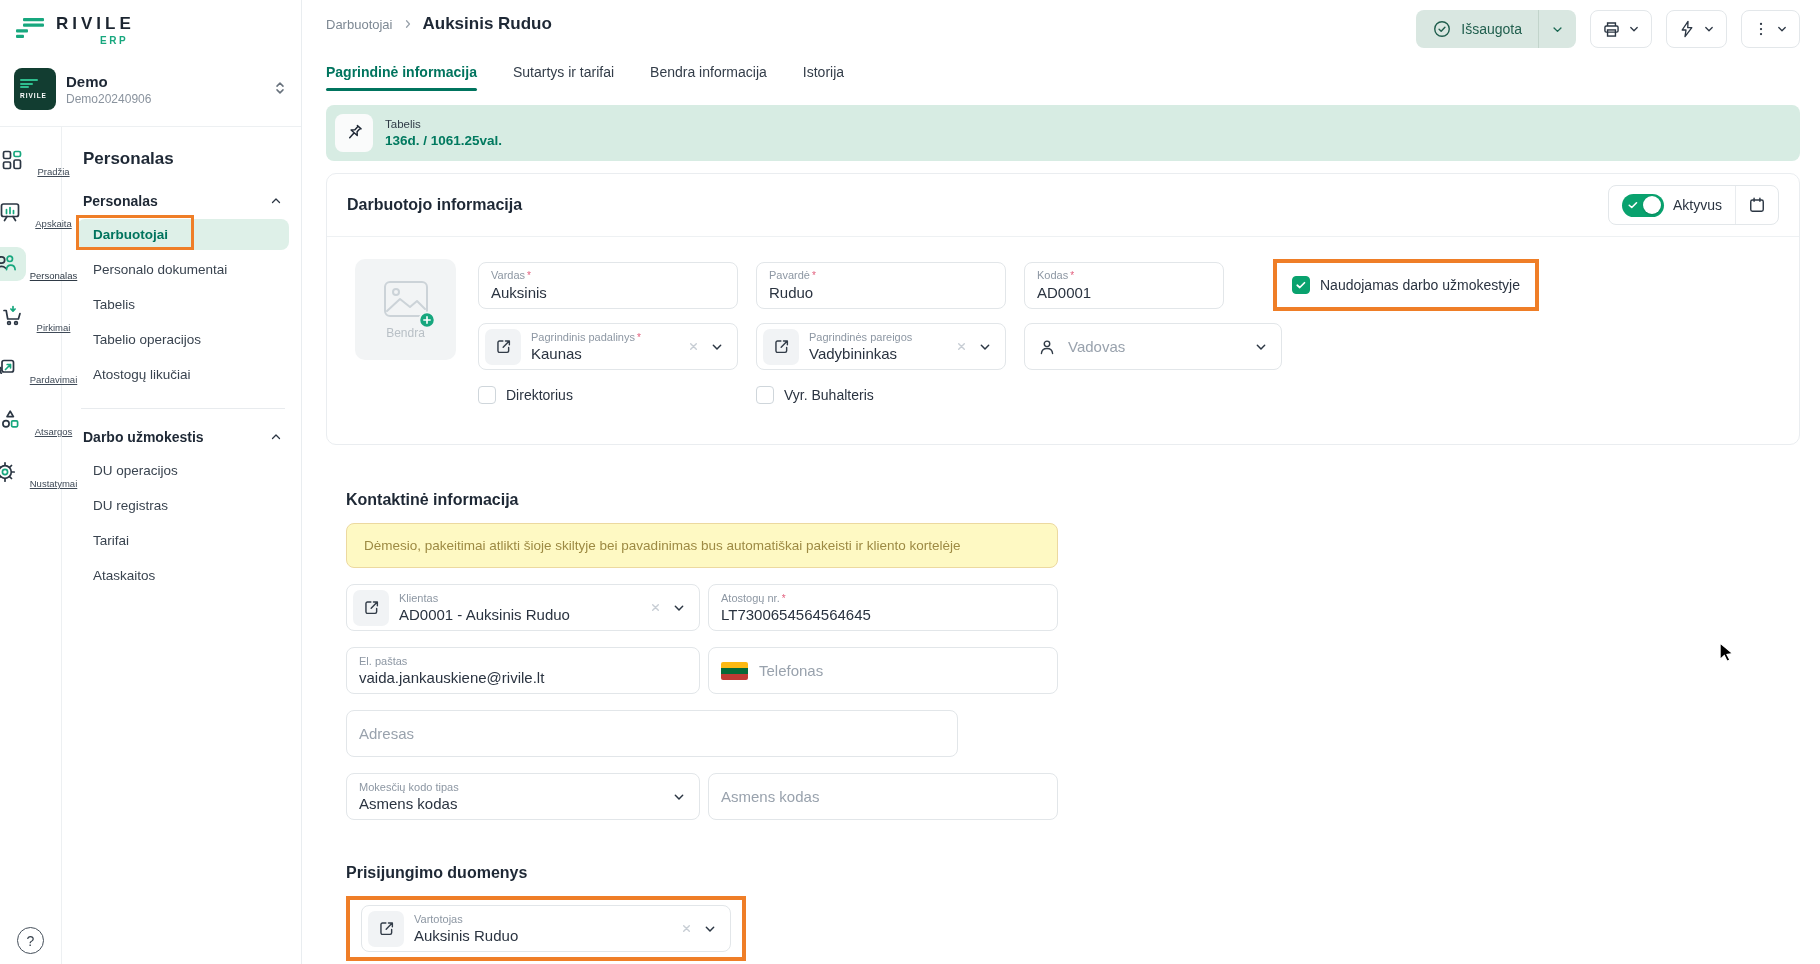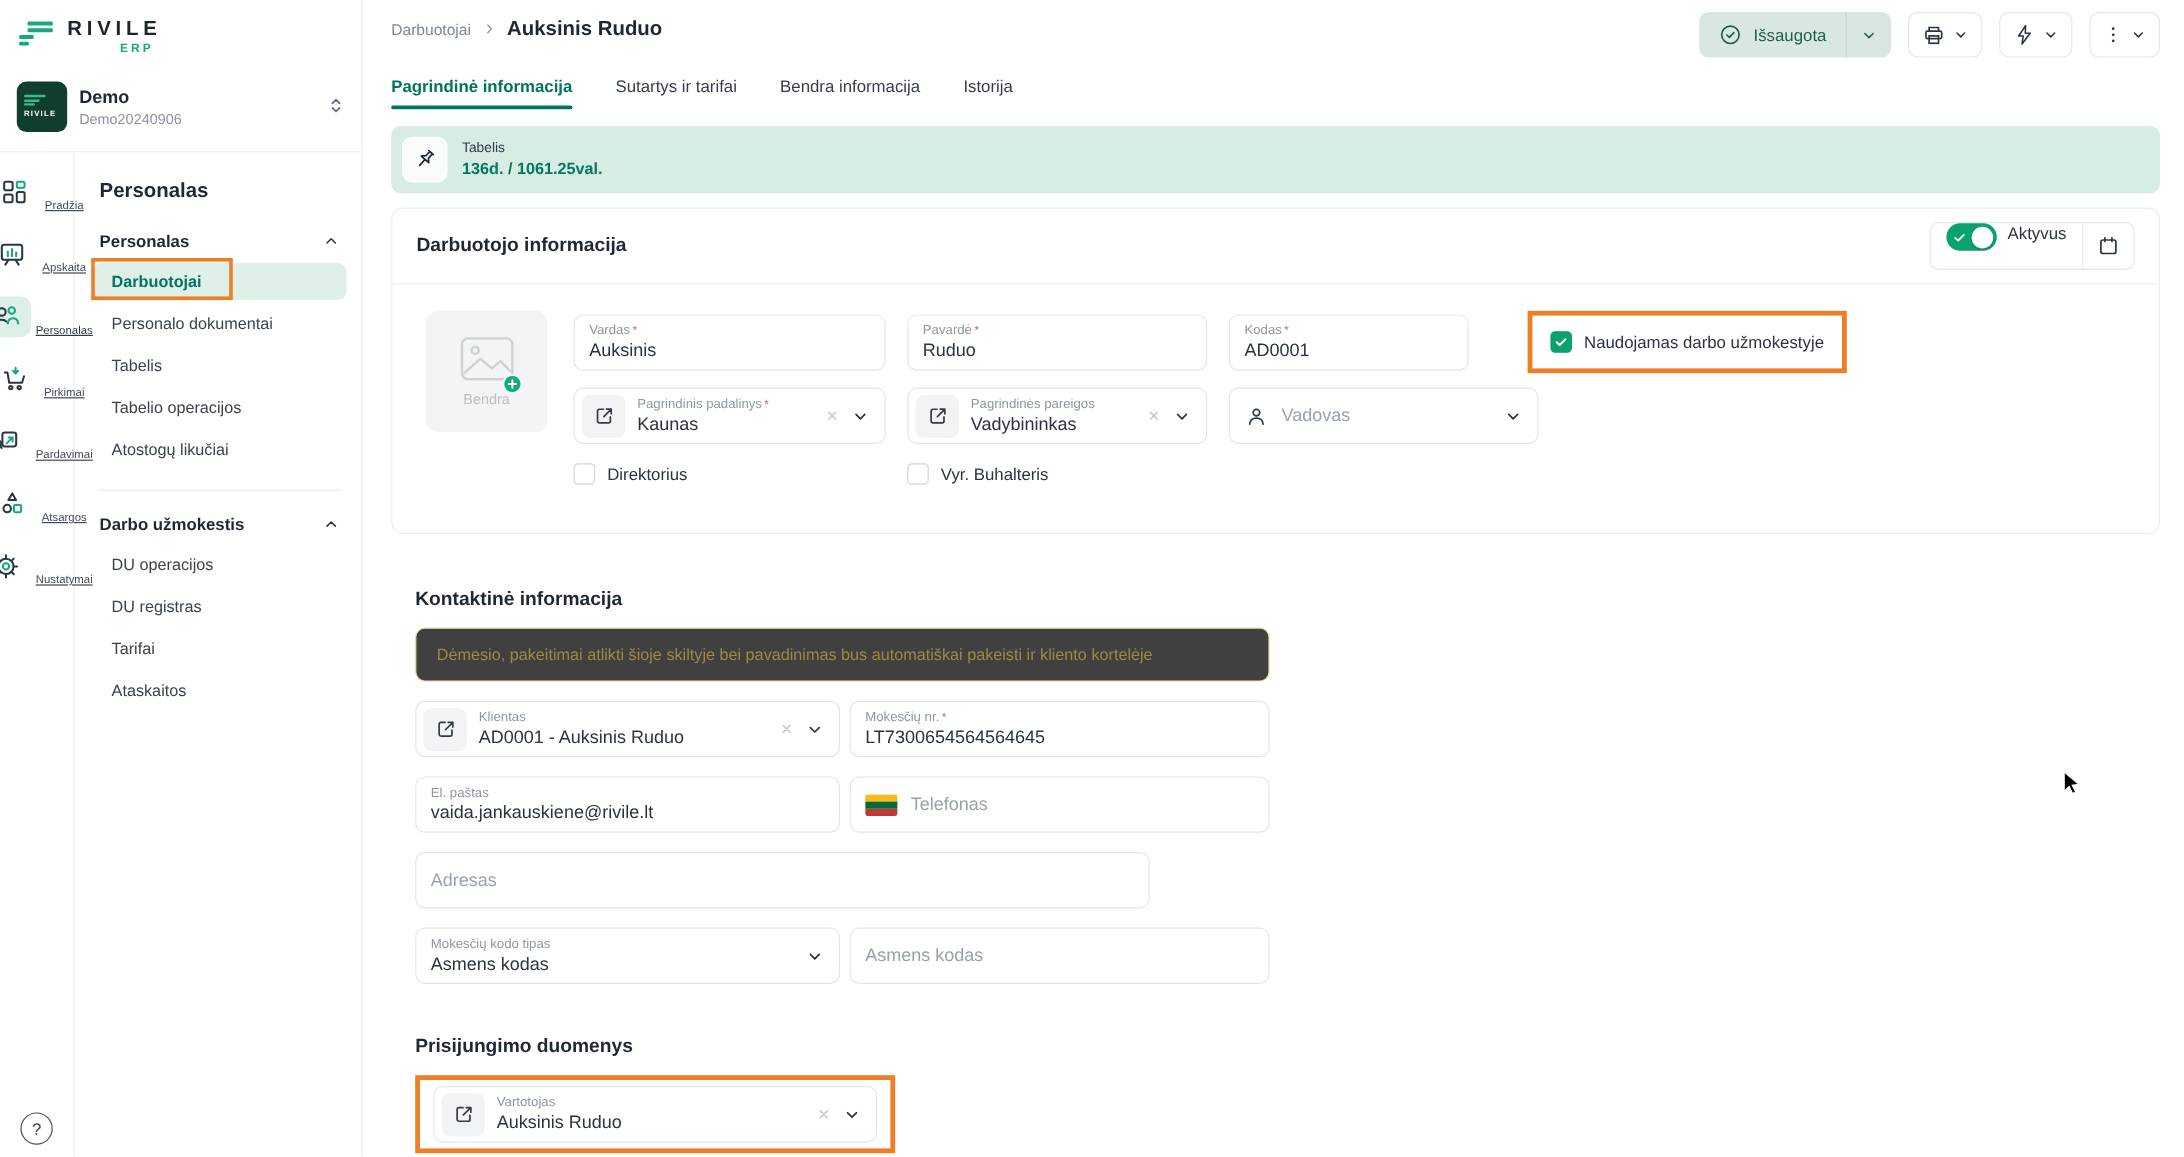--- a/index.html
+++ b/index.html
@@ -63,21 +63,21 @@
 
   .banner { background:#d7ece3; border-radius:8px; height:56px; display:flex; align-items:center; gap:12px; padding:0 9px; }
   .banner-tile { width:38px; height:38px; background:#fafbfb; border-radius:8px; display:flex; align-items:center; justify-content:center; color:#1e2835; }
   .banner-title { font-size:11.5px; color:#2f3a46; }
   .banner-value { font-size:13.5px; color:#00795f; font-weight:bold; margin-top:3px; }
 
   .card { border:1px solid #eaedf0; border-radius:10px; margin-top:12px; background:#fff; }
   .card-header { display:flex; justify-content:space-between; align-items:center; padding:11px 20px; border-bottom:1px solid #eef1f3; }
   .card-title { font-size:16px; font-weight:bold; color:#1e2835; }
   .active-ctl { display:flex; align-items:stretch; border:1px solid #e3e7ea; border-radius:8px; height:40px; background:#fff; }
-  .active-ctl .tg-part { display:flex; gap:9px; padding:0 13px; font-size:14px; color:#2a3340; cursor:pointer; }
+  .active-ctl .tg-part { display:flex; align-items:center; gap:9px; padding:0 13px; font-size:14px; color:#2a3340; cursor:pointer; }
   .active-ctl .cal-part { border-left:1px solid #e9ecef; padding:0 11px; display:flex; align-items:center; cursor:pointer; }
   .toggle { width:42px; height:23px; background:#09a26e; border-radius:12px; position:relative; }
   .toggle .knob { position:absolute; right:2.5px; top:2.5px; width:18px; height:18px; background:#fff; border-radius:50%; box-shadow:0 1px 2px rgba(0,0,0,.2); }
   .toggle svg { position:absolute; left:5px; top:5.5px; }
 
   .card-body { padding:22px 28px 40px; display:flex; gap:22px; }
   .img-box { width:101px; height:101px; background:#f2f4f5; border-radius:10px; position:relative; display:flex; flex-direction:column; align-items:center; justify-content:center; gap:8px; cursor:pointer; }
   .img-box .img-label { font-size:12px; color:#b9c0c6; }
   .plus-badge { position:absolute; right:20px; top:52px; }
 
@@ -99,21 +99,21 @@
 
   .cbrow { display:flex; margin-top:16px; }
   .cbitem { display:flex; align-items:center; gap:10px; font-size:14px; color:#2a3340; cursor:pointer; }
   .cb { width:18px; height:18px; border:1.5px solid #cfd6db; border-radius:4px; background:#fff; flex-shrink:0; }
   .cb.checked { background:#09a26e; border-color:#09a26e; display:flex; align-items:center; justify-content:center; }
 
   .annot-box { border:4px solid #ef7e27; padding:13px 15px; margin-left:31px; display:flex; align-items:center; }
 
   .section { margin:46px 0 0 20px; }
   .section-title { font-size:16px; font-weight:bold; color:#1e2835; margin-bottom:14px; }
-  .warnbox { width:712px; border:1px solid #ecd9a0; background:#404040; color:#9d8a43; border-radius:8px; padding:14px 17px; font-size:13.5px; margin-bottom:16px; }
+  .warnbox { width:712px; border:1px solid #ecd9a0; background:#fef9c3; color:#9d8a43; border-radius:8px; padding:14px 17px; font-size:13.5px; margin-bottom:16px; }
   .grid2 { display:flex; gap:8px; margin-bottom:16px; }
   .cw1 { width:354px; } .cw2 { width:350px; } .cwfull { width:612px; }
   .flag { width:27px; height:18px; border-radius:2px; overflow:hidden; margin-right:11px; flex-shrink:0; }
   .flag i { display:block; height:6px; }
   .flag .y { background:#FDB913; } .flag .g { background:#046A38; } .flag .r { background:#BE3A34; }
 
   .section.login { margin-top:44px; }
   .orange-wrap { width:400px; border:4px solid #ef7e27; padding:5px 11px; }
   .orange-wrap .field { width:100%; }
 
@@ -525,21 +525,21 @@
               </svg>
             </span>
           <span class="chev">
               <svg width="16" height="16" viewBox="0 0 24 24" fill="none" stroke="#2b3643" stroke-width="2.2" stroke-linecap="round" stroke-linejoin="round">
                 <polyline points="6.5 9.5 12 15 17.5 9.5"></polyline>
               </svg>
             </span>
         </div>
         <div class="field cw2">
           <div class="texts">
-            <div class="lbl"><span>Mokesčių nr.</span><span class="req">*</span></div>
+            <div class="lbl"><span>Atostogų nr.</span><span class="req">*</span></div>
             <div class="val">LT7300654564564645</div>
           </div>
         </div>
       </div>
 
       <div class="grid2">
         <div class="field cw1">
           <div class="texts">
             <div class="lbl"><span>El. paštas</span></div>
             <div class="val">vaida.jankauskiene@rivile.lt</div>

